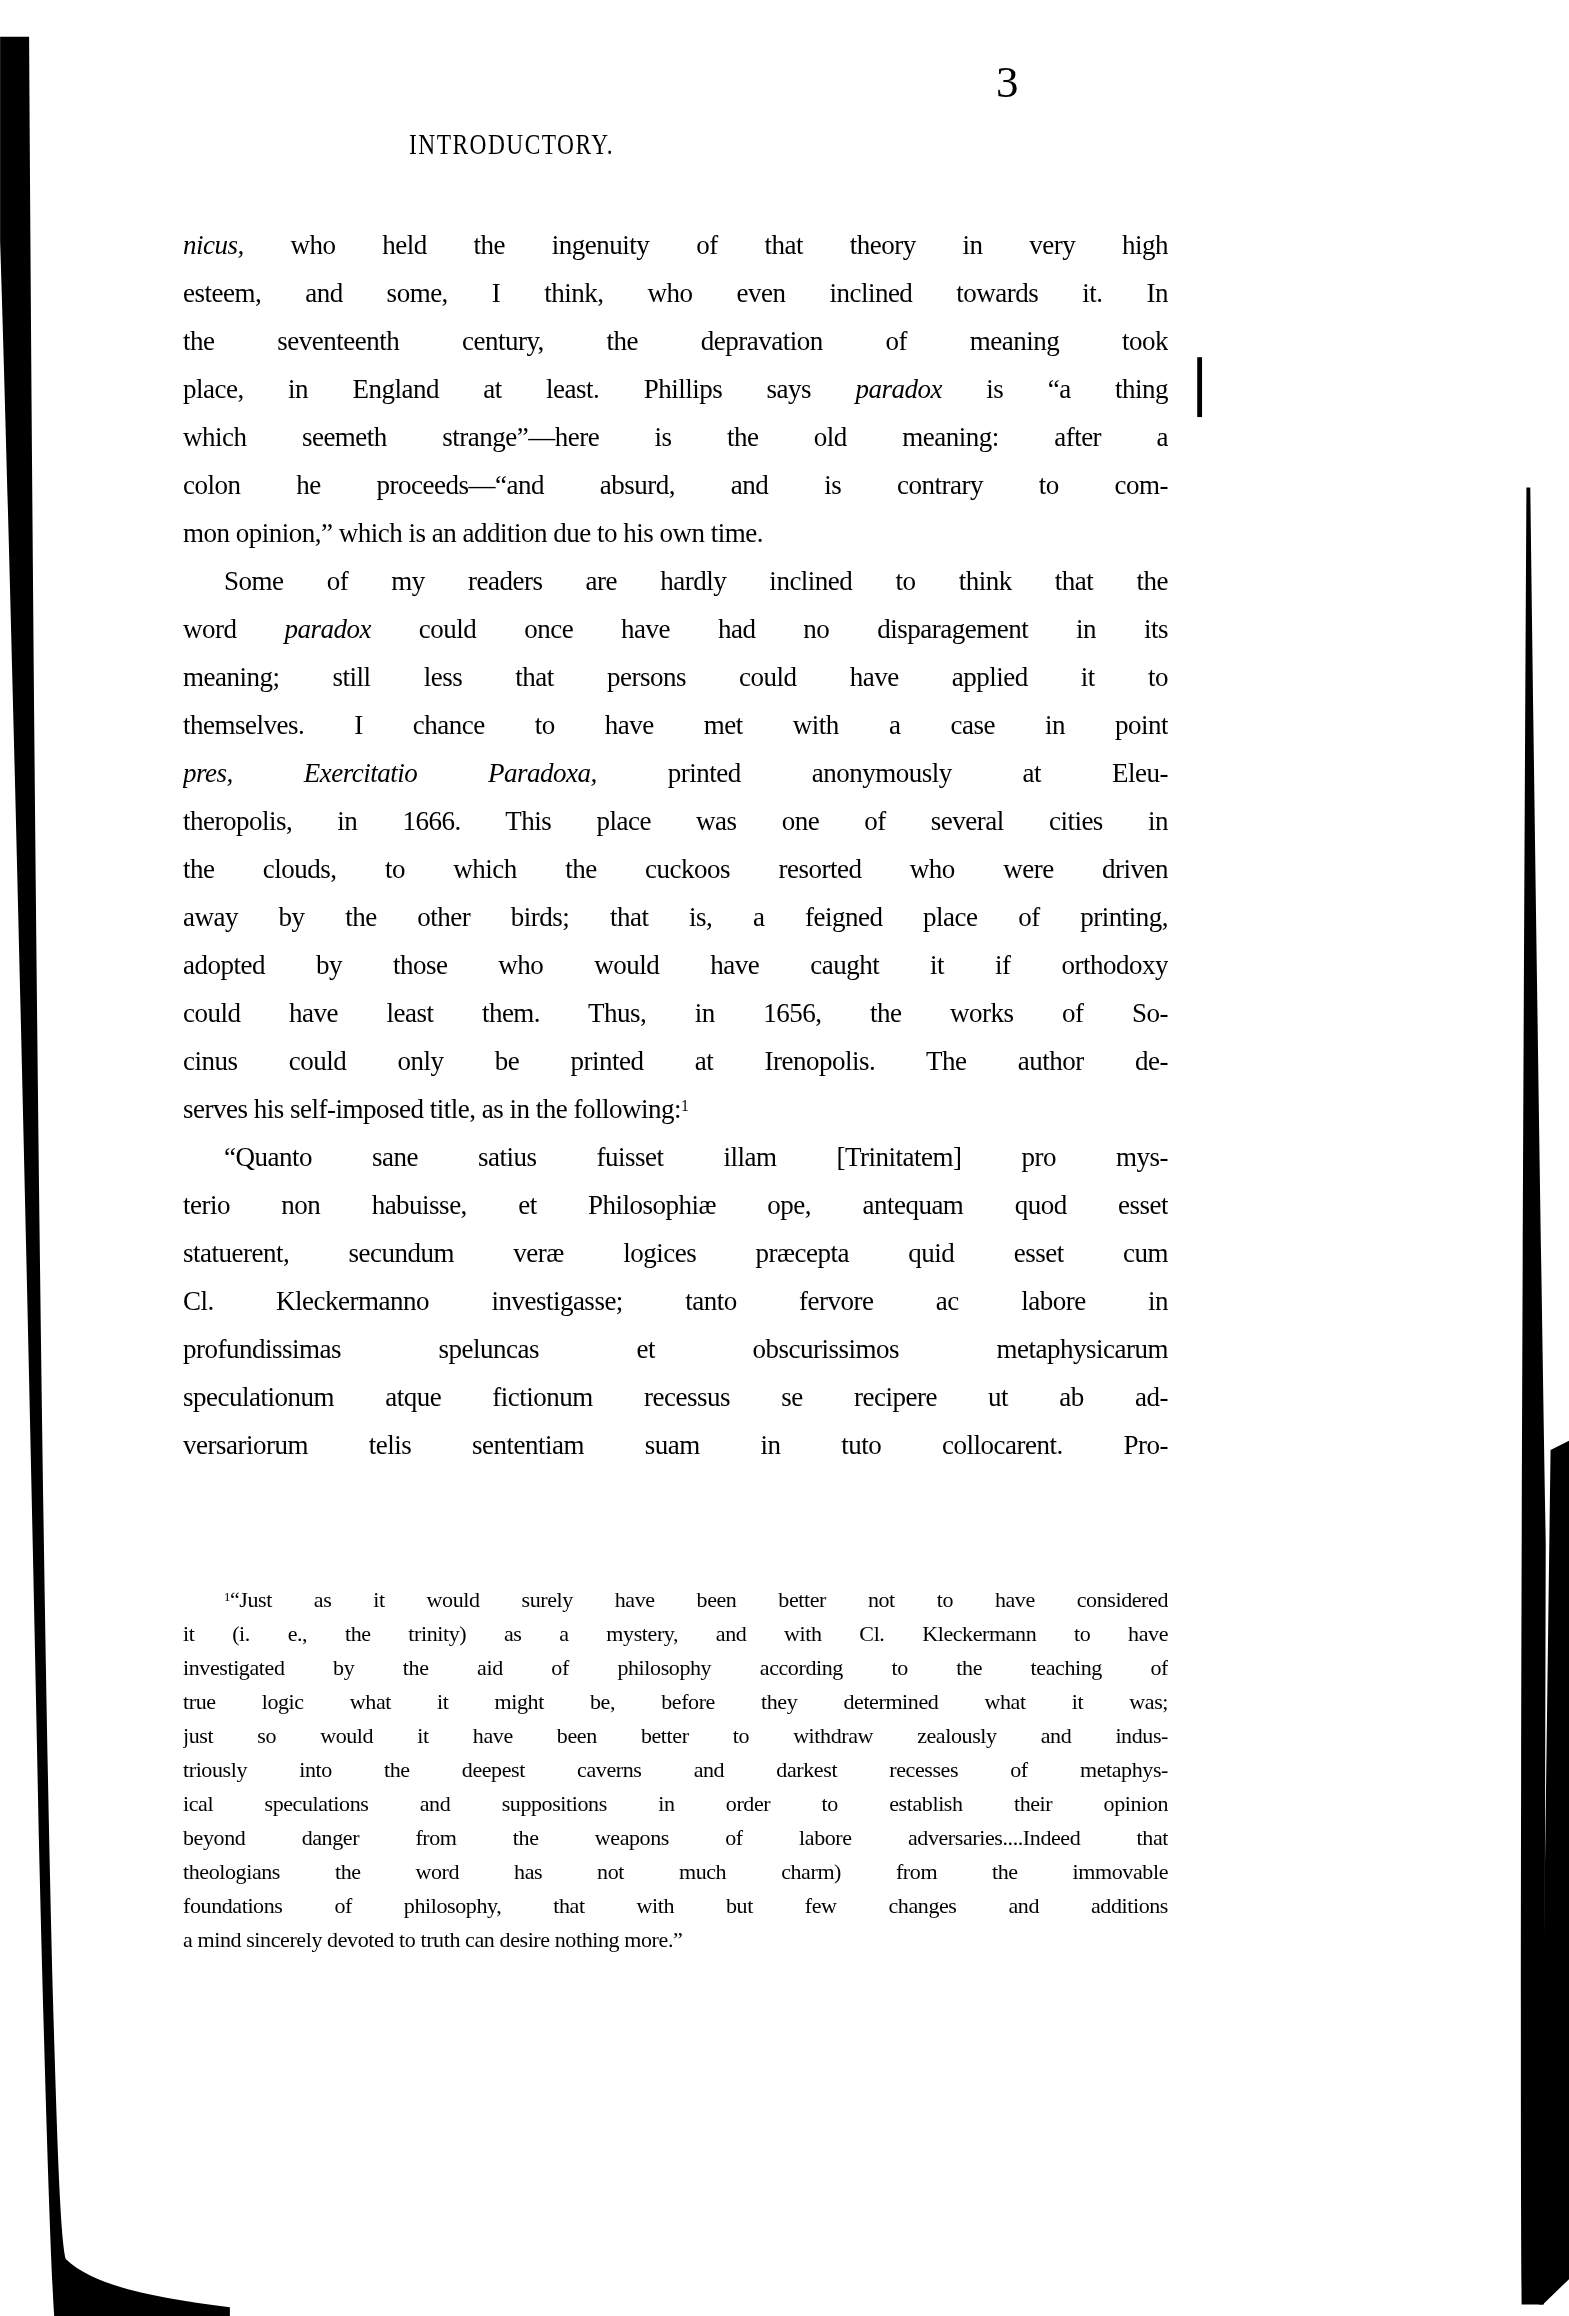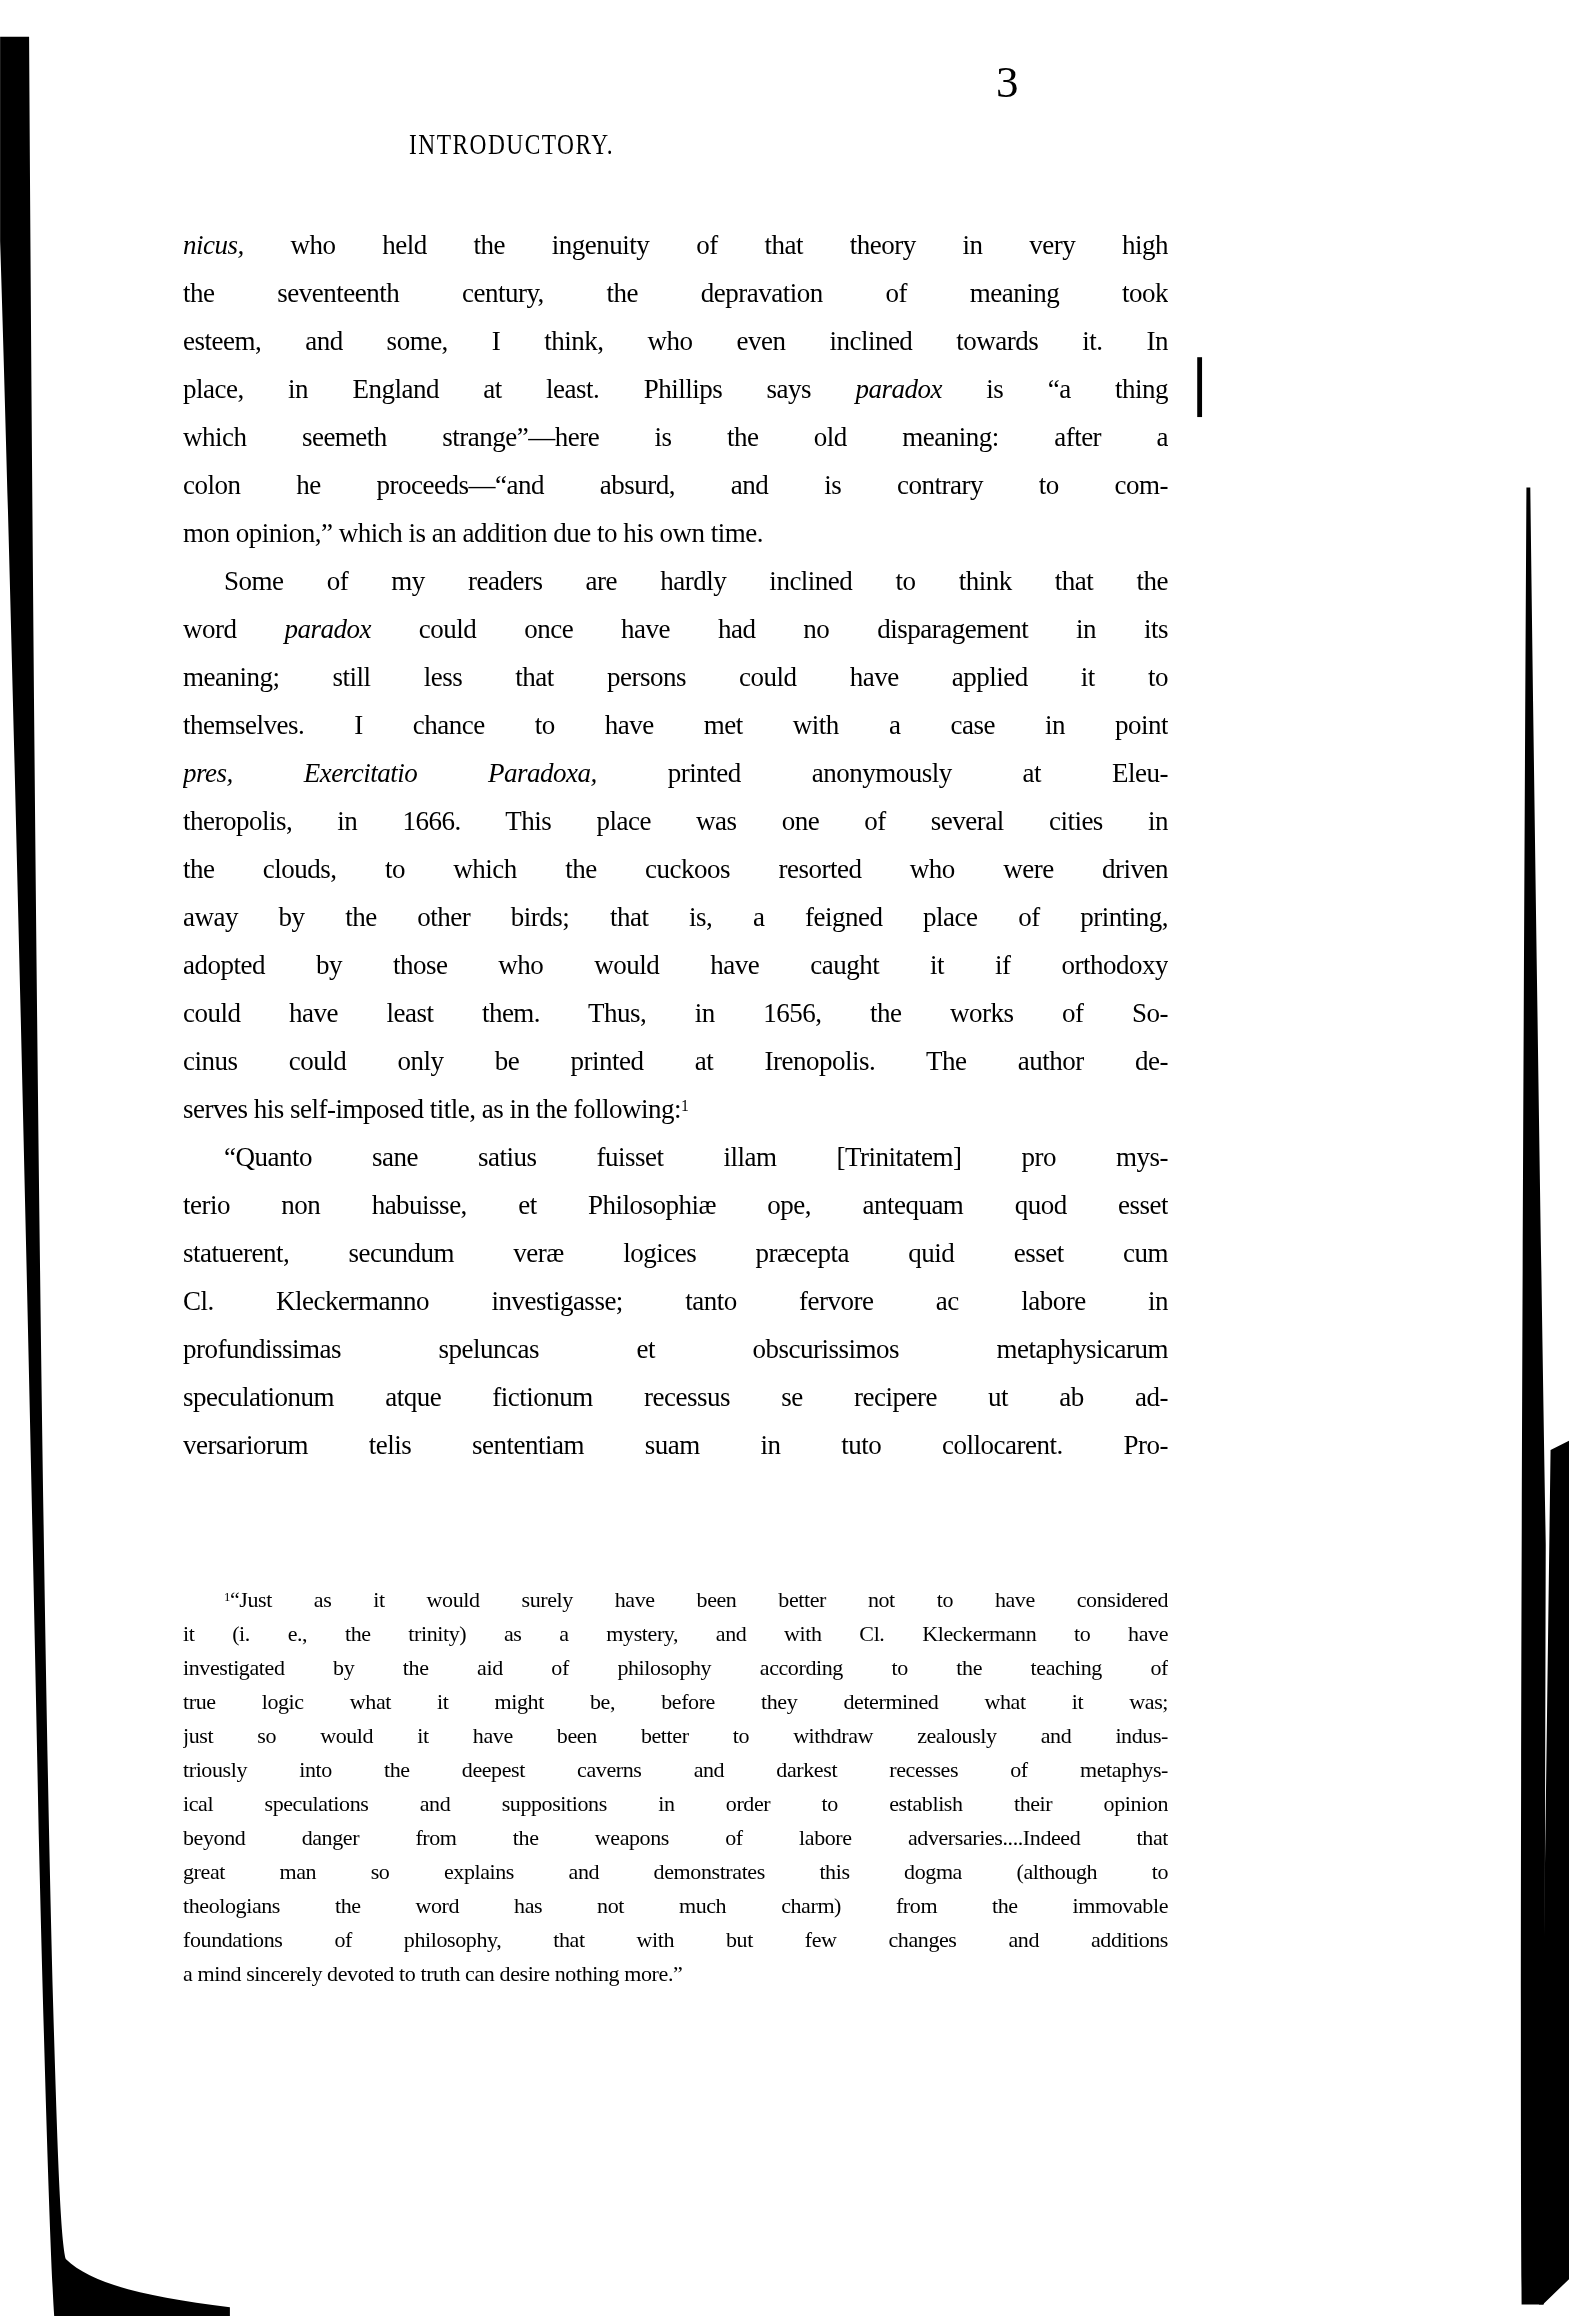--- a/index.html
+++ b/index.html
@@ -32,22 +32,22 @@
     <path d="M1606,1502 L1626,1492 L1626,2360 L1598,2387 L1594,2387 C1598,2100 1602,1800 1606,1502 Z"></path>
     <rect x="1240" y="370" width="5" height="62"></rect>
   </svg>
 
   <div class="running-header">INTRODUCTORY.</div>
 
   <div class="page-number">3</div>
 
   <div class="textblock bodyblock">
       <div class="tline j"><span class="it">nicus,</span><span> who held the ingenuity of that theory in very high</span></div>
+      <div class="tline j"><span>esteem, and some, I think, who even inclined towards it. In</span></div>
       <div class="tline j"><span>the seventeenth century, the depravation of meaning took</span></div>
-      <div class="tline j"><span>esteem, and some, I think, who even inclined towards it. In</span></div>
       <div class="tline j"><span>place, in England at least. Phillips says </span><span class="it">paradox</span><span> is “a thing</span></div>
       <div class="tline j"><span>which seemeth strange”—here is the old meaning: after a</span></div>
       <div class="tline j"><span>colon he proceeds—“and absurd, and is contrary to com-</span></div>
       <div class="tline"><span>mon opinion,” which is an addition due to his own time.</span></div>
       <div class="tline j ind"><span>Some of my readers are hardly inclined to think that the</span></div>
       <div class="tline j"><span>word </span><span class="it">paradox</span><span> could once have had no disparagement in its</span></div>
       <div class="tline j"><span>meaning; still less that persons could have applied it to</span></div>
       <div class="tline j"><span>themselves. I chance to have met with a case in point</span></div>
       <div class="tline j"><span class="it">pres, Exercitatio Paradoxa,</span><span> printed anonymously at Eleu-</span></div>
       <div class="tline j"><span>theropolis, in 1666. This place was one of several cities in</span></div>
@@ -68,20 +68,19 @@
 
   <div class="textblock footblock">
       <div class="tline j ind"><span class="sup">1</span><span>“Just as it would surely have been better not to have considered</span></div>
       <div class="tline j"><span>it (i. e., the trinity) as a mystery, and with Cl. Kleckermann to have</span></div>
       <div class="tline j"><span>investigated by the aid of philosophy according to the teaching of</span></div>
       <div class="tline j"><span>true logic what it might be, before they determined what it was;</span></div>
       <div class="tline j"><span>just so would it have been better to withdraw zealously and indus-</span></div>
       <div class="tline j"><span>triously into the deepest caverns and darkest recesses of metaphys-</span></div>
       <div class="tline j"><span>ical speculations and suppositions in order to establish their opinion</span></div>
       <div class="tline j"><span>beyond danger from the weapons of labore adversaries....Indeed that</span></div>
-      <div class="tline j"><span>great man so explains and demonstrates this dogma (although to</span></div>
       <div class="tline j"><span>theologians the word has not much charm) from the immovable</span></div>
       <div class="tline j"><span>foundations of philosophy, that with but few changes and additions</span></div>
       <div class="tline"><span>a mind sincerely devoted to truth can desire nothing more.”</span></div>
     </div>
 
 </div>
 
 
 </body></html>

